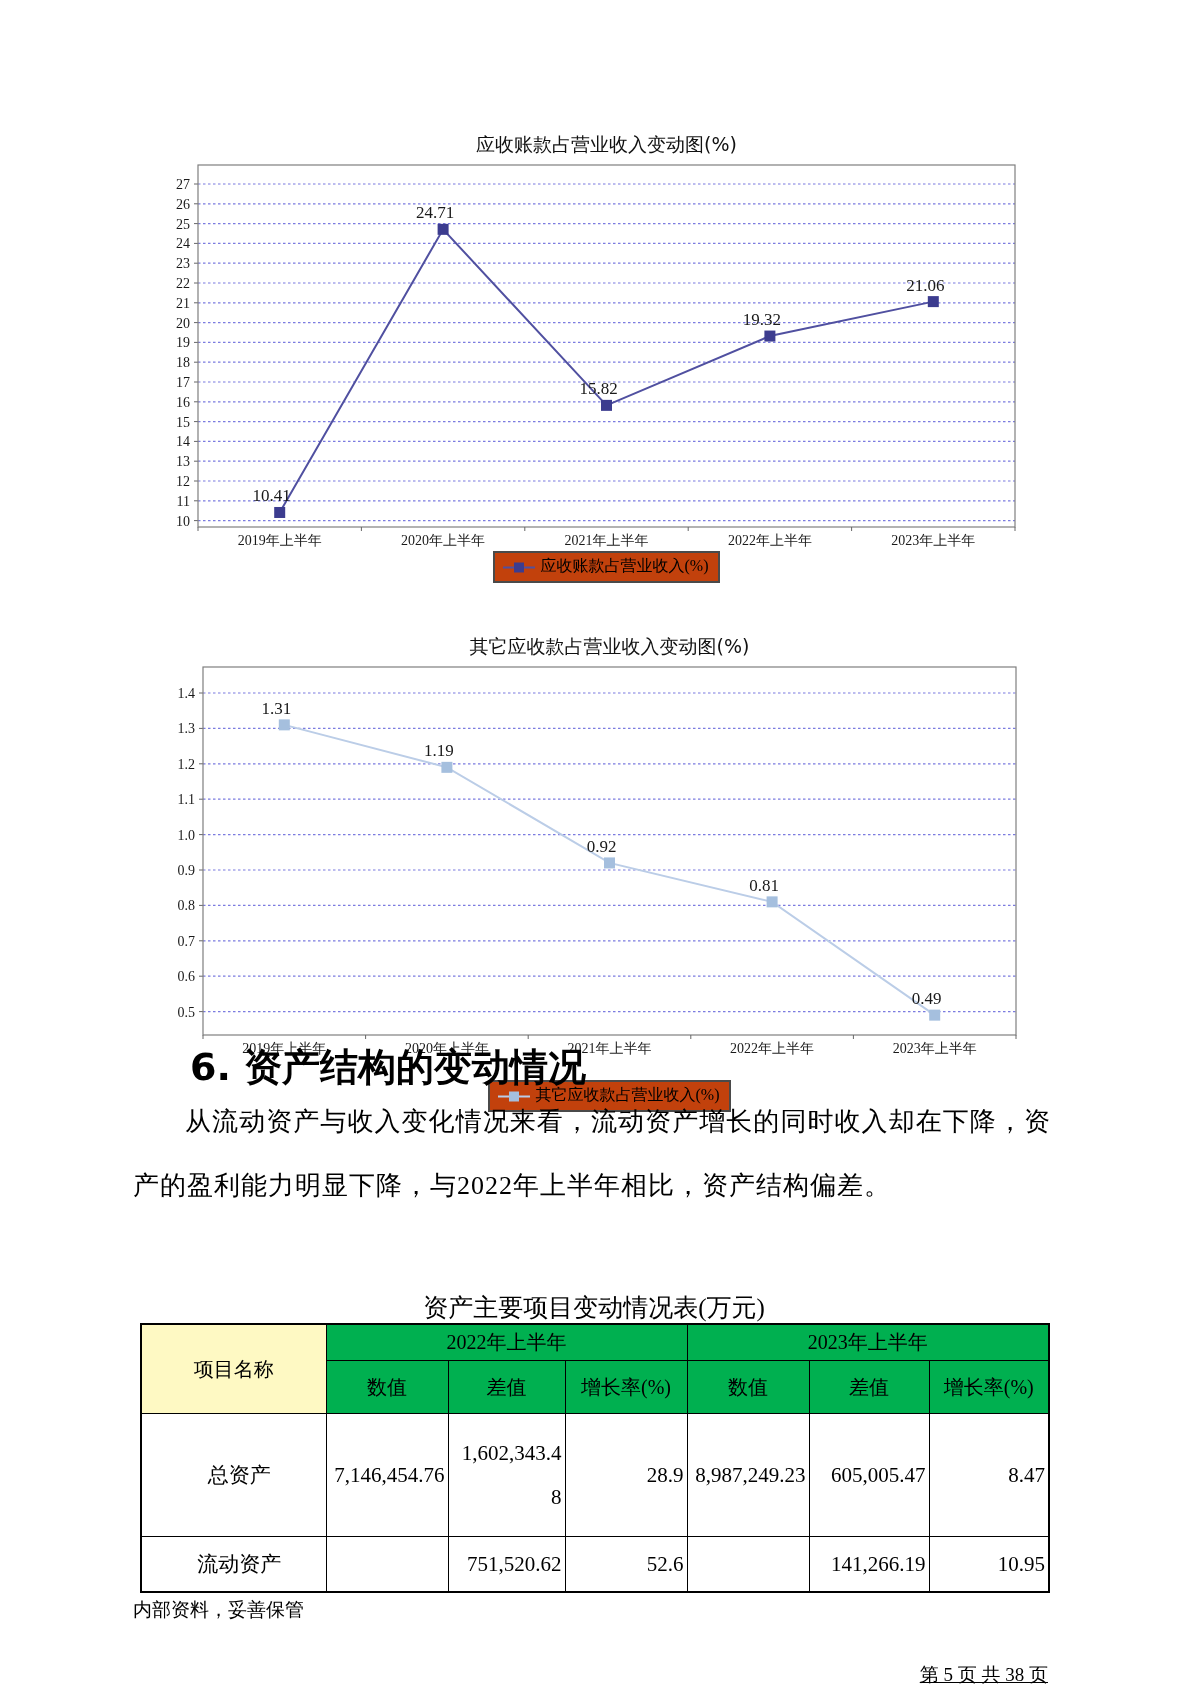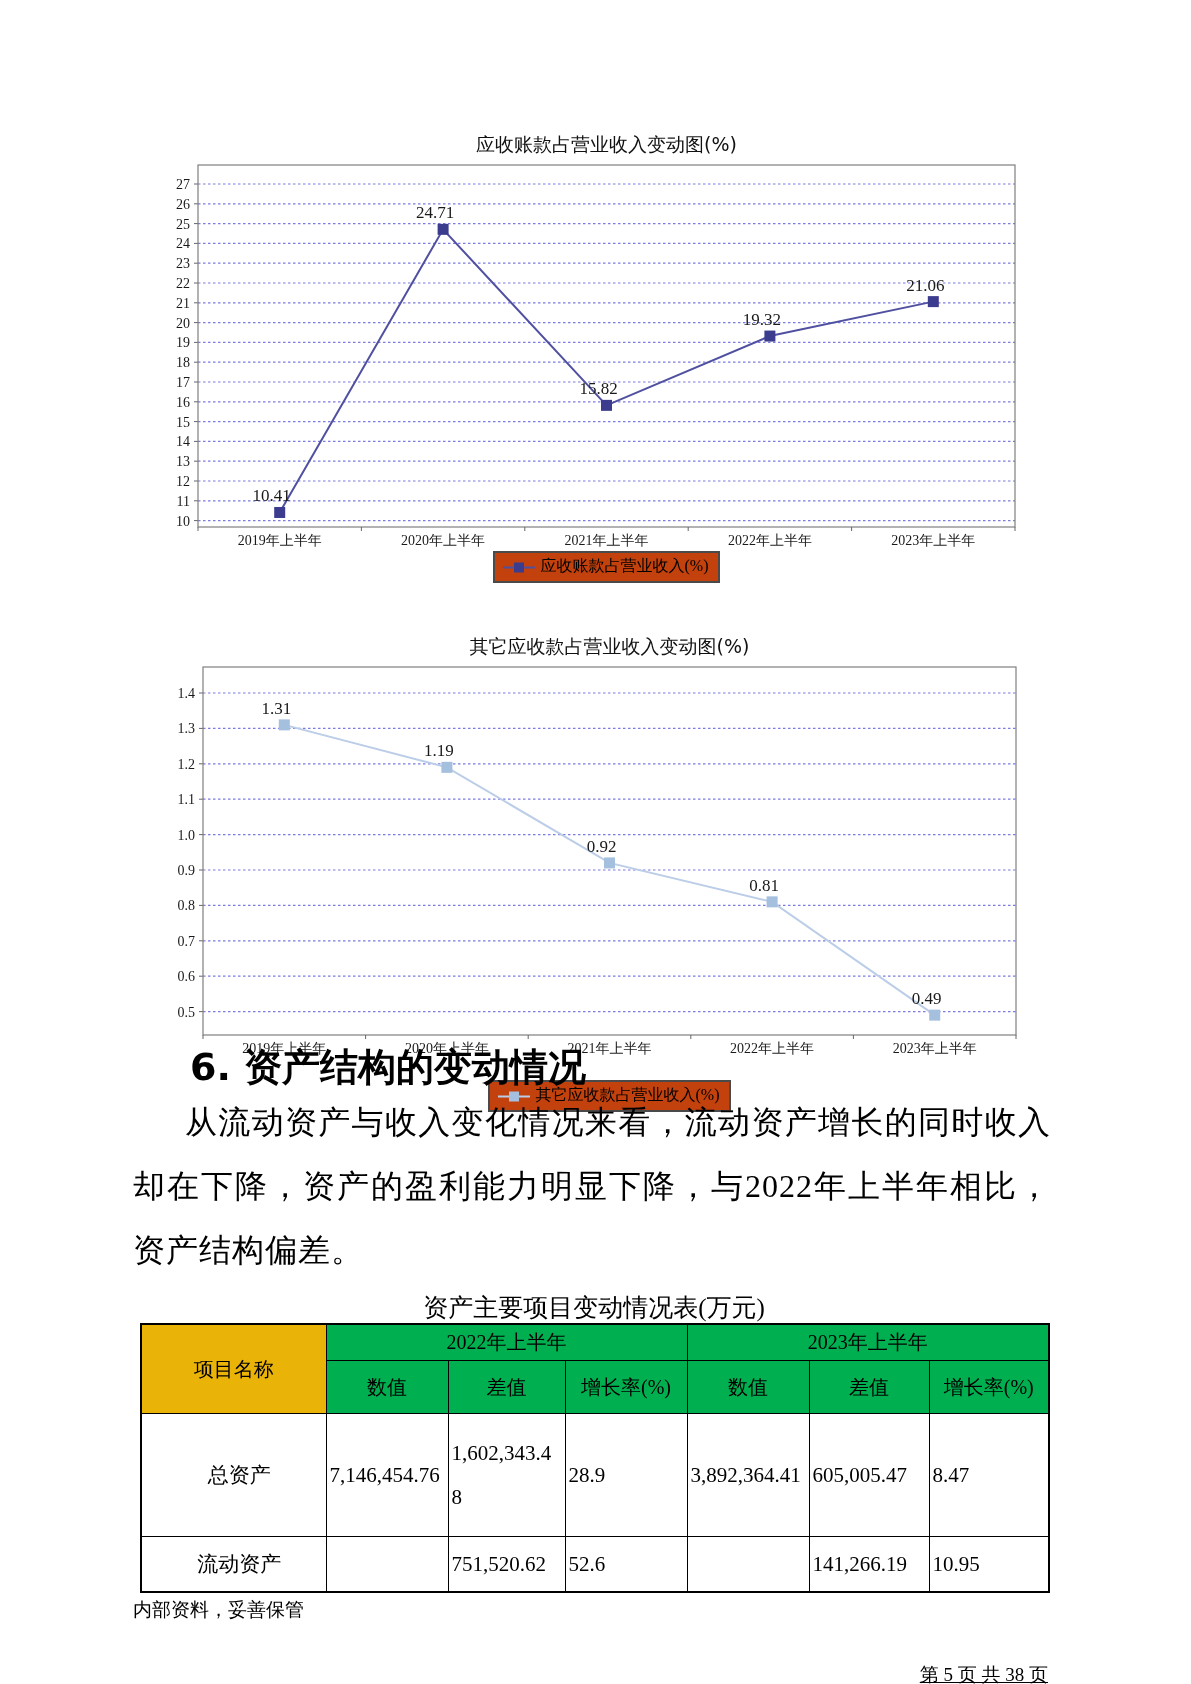--- a/index.html
+++ b/index.html
@@ -18,36 +18,36 @@
     display:inline-block;border:2px solid #4a4a4a;background:#c2410c;
     padding:3px 10px 4px 8px;font-size:16px;white-space:nowrap;
   }
   .legend-wrap{text-align:center;}
   .legend-box svg{vertical-align:middle;margin-right:6px;}
   .sec-heading{
     font-family:"DejaVu Sans","Liberation Sans",sans-serif;
     font-weight:bold;font-size:38px;color:#000;
   }
   .para{
-    font-size:32px;line-height:64px;text-align:justify;
+    font-size:26px;line-height:64px;text-align:justify;
     text-indent:52px;letter-spacing:1px;
   }
   .tbl-title{font-size:25px;text-align:center;}
   table.asset{border-collapse:collapse;table-layout:fixed;width:908px;border:2px solid #000;}
   table.asset td{border:1px solid #000;overflow:hidden;}
   table.asset tr.h1 td,table.asset tr.h2 td{
     background:#00B050;text-align:center;font-size:20px;color:#000;
   }
   table.asset tr.h1 td{height:33px;}
   table.asset tr.h2 td{height:50px;}
   table.asset tr.r1 td{height:120px;}
   table.asset tr.r2 td{height:52px;}
   td.name{text-align:center;padding-left:12px;font-size:21px;vertical-align:middle;}
   td.num{
-    text-align:left;padding:0 3px;font-size:21px;line-height:44px;
+    text-align:right;padding:0 3px;font-size:21px;line-height:44px;
     vertical-align:middle;word-break:break-all;
   }
   .footer{font-size:19px;}
 </style>
 </head>
 <body>
 
 <div class="abs chart-title" style="left:198px;top:132px;width:817px;">应收账款占营业收入变动图(%)</div>
 
 <svg id="chart1-svg" class="abs" style="left:162px;top:158px;" width="862" height="396">
@@ -218,38 +218,38 @@
       <col style="width:185px">
         <col style="width:122px">
         <col style="width:117px">
       <col style="width:122px">
         <col style="width:122px">
         <col style="width:120px">
         <col style="width:120px">
     </colgroup>
     <tbody>
         <tr class="h1">
-      <td rowspan="2" style="background: #eab308;">项目名称</td>
+      <td rowspan="2" style="background: #fef9c3;">项目名称</td>
       <td colspan="3" style="background: rgb(0, 176, 80);">2022年上半年</td>
       <td colspan="3" style="background: rgb(0, 176, 80);">2023年上半年</td>
     </tr>
     <tr class="h2">
       <td style="background: rgb(0, 176, 80);">数值</td>
       <td style="background: rgb(0, 176, 80);">差值</td>
       <td style="background: rgb(0, 176, 80);">增长率(%)</td>
       <td style="background: rgb(0, 176, 80);">数值</td>
       <td style="background: rgb(0, 176, 80);">差值</td>
       <td style="background: rgb(0, 176, 80);">增长率(%)</td>
     </tr>
     <tr class="r1">
       <td class="name">总资产</td>
       <td class="num">7,146,454.76</td>
       <td class="num">1,602,343.48</td>
       <td class="num">28.9</td>
-      <td class="num">3,892,364.41</td>
+      <td class="num">8,987,249.23</td>
       <td class="num">605,005.47</td>
       <td class="num">8.47</td>
     </tr>
     <tr class="r2">
       <td class="name">流动资产</td>
       <td class="num"></td>
       <td class="num">751,520.62</td>
       <td class="num">52.6</td>
       <td class="num"></td>
       <td class="num">141,266.19</td>

